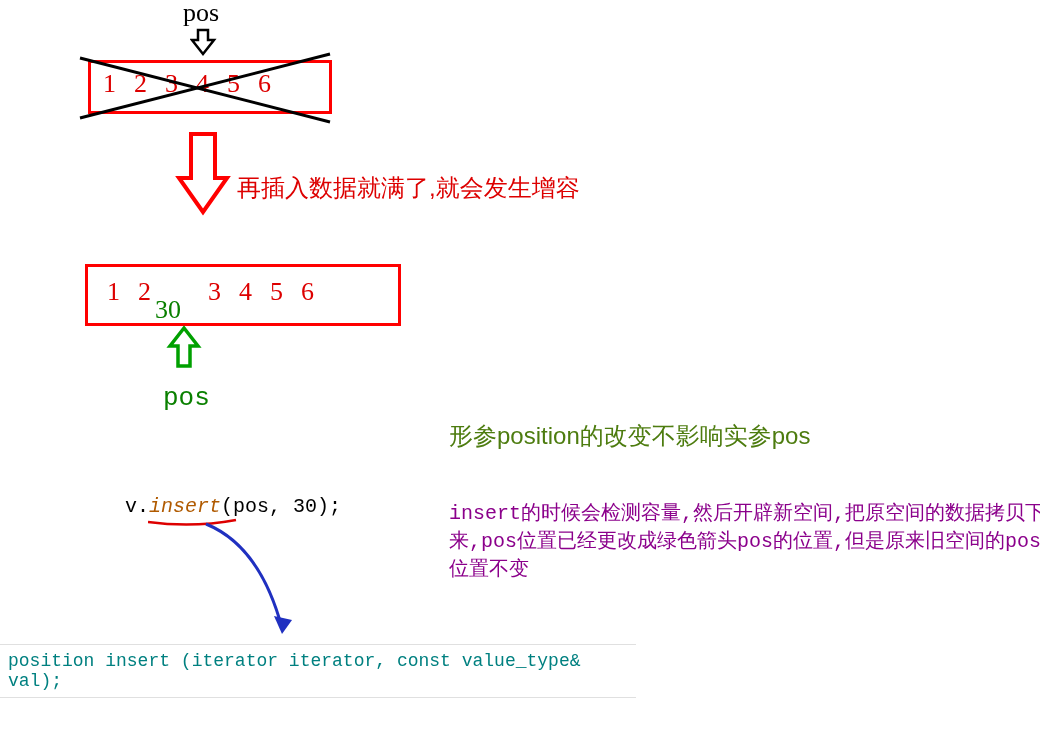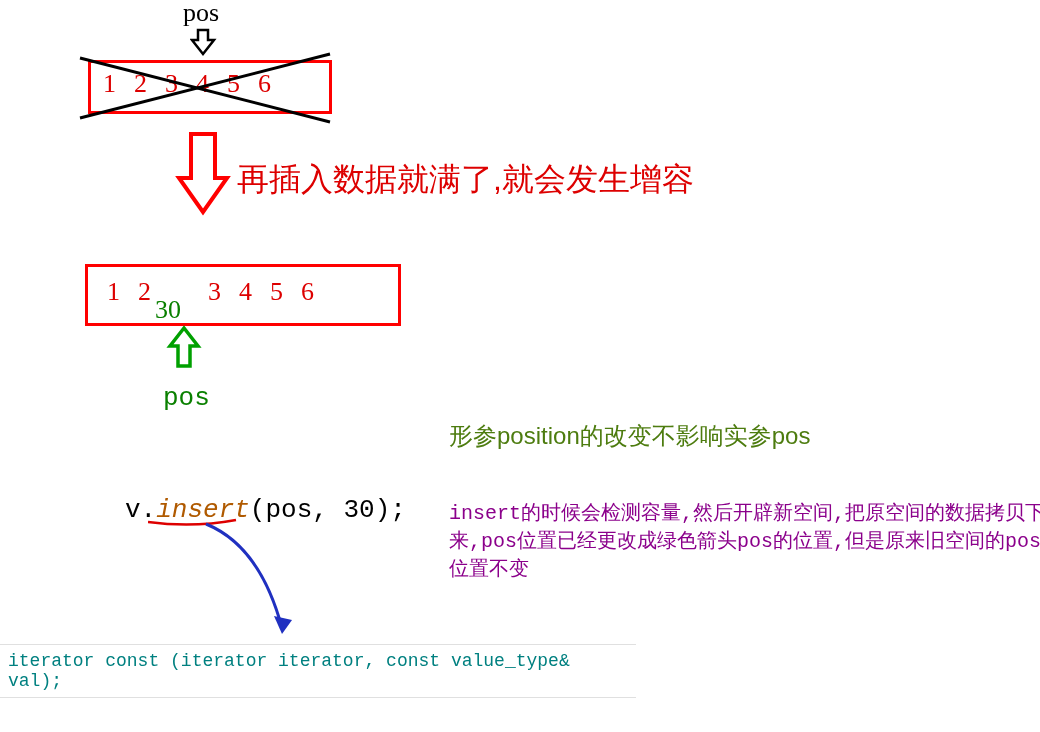--- a/index.html
+++ b/index.html
@@ -63,51 +63,51 @@
 
 <svg class="abs" style="left:70px; top:50px;" width="280" height="80">
   <line x1="10" y1="8" x2="260" y2="72" stroke="#000" stroke-width="3"></line>
   <line x1="10" y1="68" x2="260" y2="4" stroke="#000" stroke-width="3"></line>
 </svg>
 
 <svg class="abs" style="left:173px; top:130px;" width="60" height="90">
   <path d="M18 4 L18 48 L6 48 L30 82 L54 48 L42 48 L42 4 Z" fill="#fff" stroke="#ff0000" stroke-width="4"></path>
 </svg>
 
-<div class="abs red-txt" style="left:237px; top:158px; font-size:32px;">再插入数据就满了,就会发生增容</div>
+<div class="abs red-txt" style="left:237px; top:172px; font-size:24px;">再插入数据就满了,就会发生增容</div>
 
 <div class="abs box-red" style="left:85px; top:264px; width:310px; height:56px;"></div>
 <div class="abs array-cells serif" style="left:98px; top:264px; width:300px; height:56px;">
   <span class="cell red-txt">1</span>
   <span class="cell red-txt" style="padding-right:2px;">2</span>
   <span class="cell green-txt" style="padding-left:2px;margin-top:35px;">30</span>
   <span class="cell red-txt" style="padding-left:18px;">3</span>
   <span class="cell red-txt">4</span>
   <span class="cell red-txt">5</span>
   <span class="cell red-txt">6</span>
 </div>
 
 <svg class="abs" style="left:166px; top:324px;" width="36" height="48">
   <path d="M18 4 L32 22 L24 22 L24 42 L12 42 L12 22 L4 22 Z" fill="#fff" stroke="#00a000" stroke-width="3.5"></path>
 </svg>
 
 <div class="abs green-txt mono" style="left:163px; top:383px; font-size:26px;">pos</div>
 
 <div class="abs blue-txt" style="left:449px; top:420px; font-size:24px;">形参position的改变不影响实参pos</div>
 
-<div class="abs mono" style="left:125px; top:495px; font-size:26px;">
+<div class="abs mono" style="left:125px; top:495px; font-size:20px;">
   <span class="black-txt">v.</span><span style="font-style:italic; color:#b05a00;">insert</span><span class="black-txt">(pos, 30);</span>
 </div>
 
 <svg class="abs" style="left:148px; top:518px;" width="90" height="12">
   <path d="M0 4 Q45 10 88 2" stroke="#d00" stroke-width="2.5" fill="none"></path>
 </svg>
 
 <svg class="abs" style="left:200px; top:516px;" width="140" height="130">
   <path d="M6 8 Q60 30 82 112" stroke="#2030c0" stroke-width="3" fill="none"></path>
   <path d="M82 118 L74 100 L92 104 Z" fill="#2030c0"></path>
 </svg>
 
 <div class="abs purple-txt mono" style="left:449px; top:500px; font-size:20px; line-height:28px; width:600px;">insert的时候会检测容量,然后开辟新空间,把原空间的数据拷贝下来,pos位置已经更改成绿色箭头pos的位置,但是原来旧空间的pos位置不变</div>
 
 <div class="abs code-row mono" style="left:0px; top:644px; width:620px;">
-  <span class="teal-txt">iterator const </span><span class="teal-txt">(iterator iterator, </span><span class="teal-txt">const</span><span class="teal-txt"> value_type&amp; val);</span>
+  <span class="teal-txt">position insert </span><span class="teal-txt">(iterator iterator, </span><span class="teal-txt">const</span><span class="teal-txt"> value_type&amp; val);</span>
 </div>
 
 </body></html>

